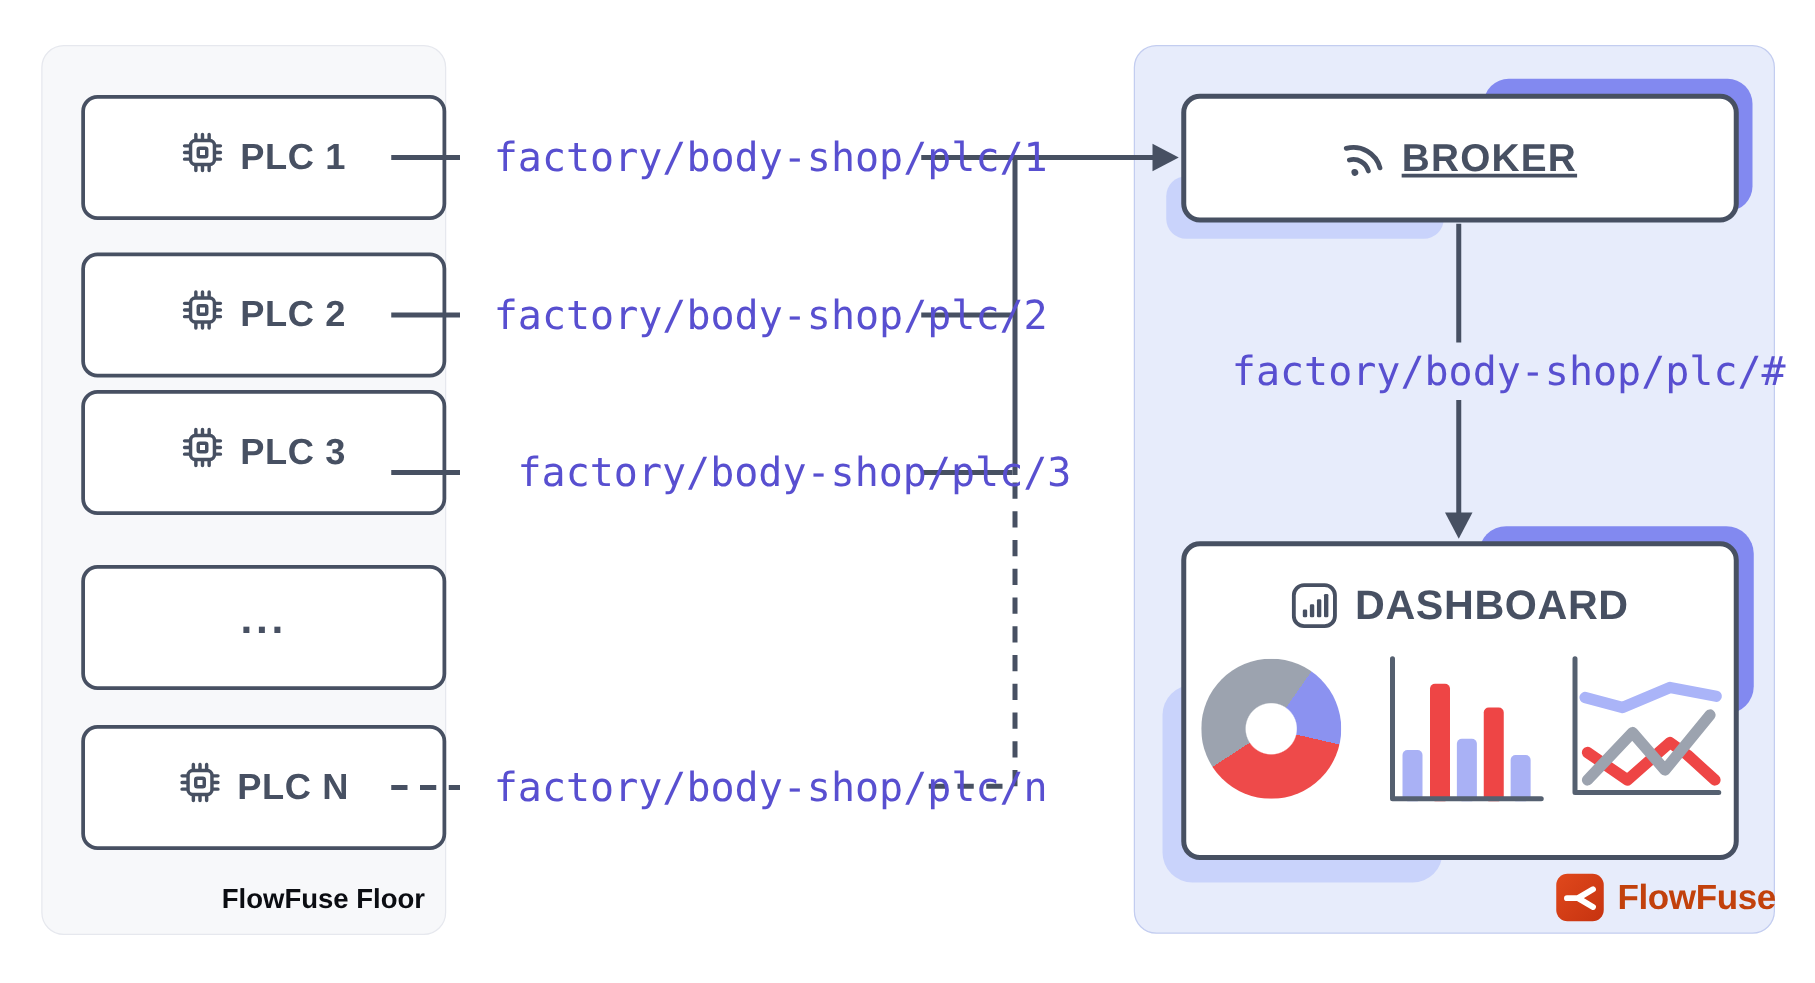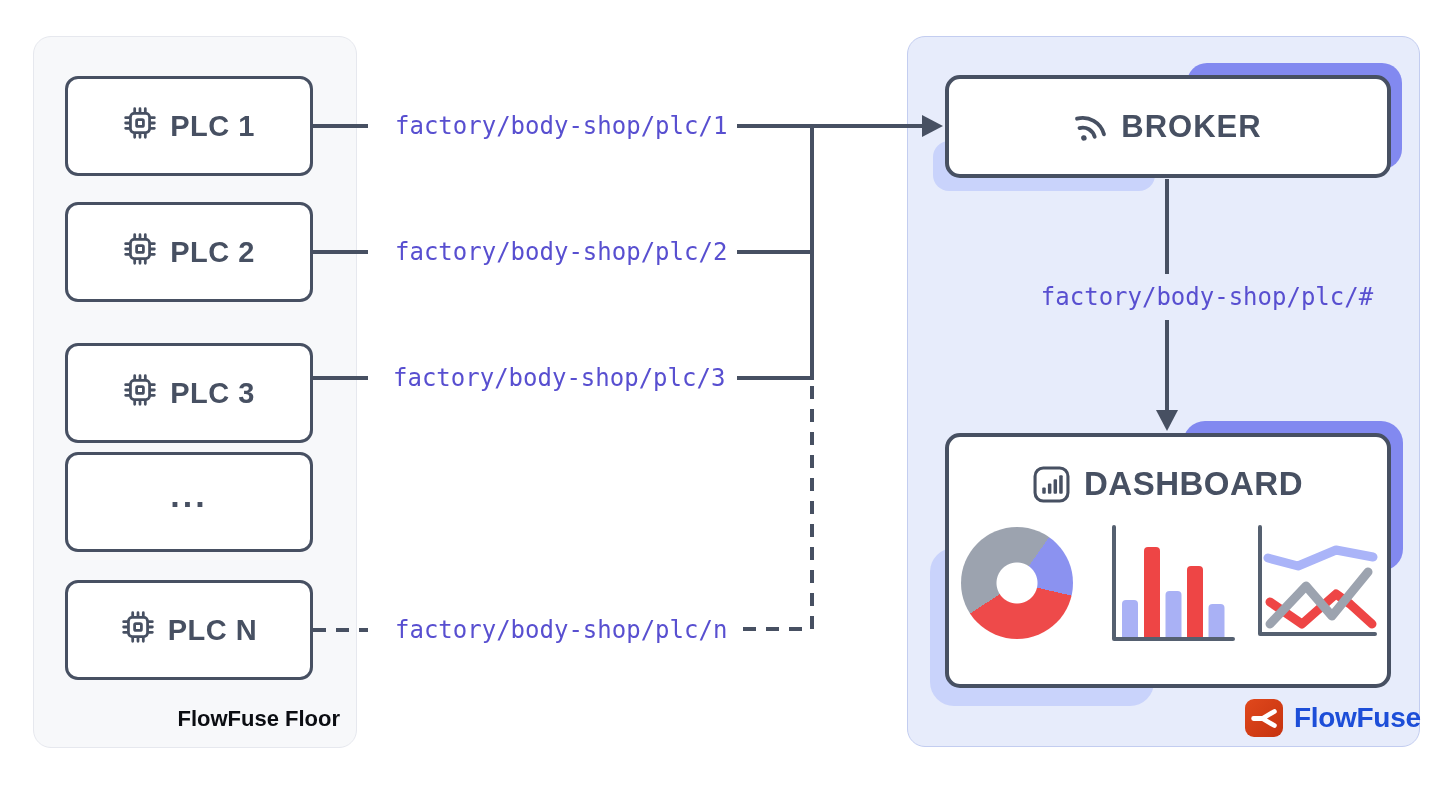--- a/index.html
+++ b/index.html
@@ -8,41 +8,41 @@
     position:relative; width:1452px; height:786px; background:#ffffff;
     font-family:"Liberation Sans", sans-serif; overflow:hidden;
   }
 
   
   .panel-left {
     position:absolute; left:33px; top:36px; width:324px; height:712px;
     background:#f7f8fa; border:1.5px solid #e6e8ee; border-radius:18px;
   }
   .plc {
-    position:absolute; left:65px; width:248px; height:100px;
+    position:absolute; left:65px; width:292px; height:100px;
     background:#ffffff; border:3.5px solid #475062; border-radius:13px;
     display:flex; align-items:center; justify-content:center; gap:13px;
     color:#475062; font-weight:bold; font-size:29px; letter-spacing:0.5px;
   }
-  .plc.p1 { top:76px; }  .plc.p2 { top:202px; } .plc.p3 { top:343px; }
+  .plc.p1 { top:76px; }  .plc.p2 { top:202px; } .plc.p3 { top:312px; }
   .plc.pd { top:452px; } .plc.pn { top:580px; }
   .plc .dots { font-size:34px; letter-spacing:3px; transform:translateY(-7px); }
   .panel-label {
     position:absolute; right:16px; bottom:15px;
     font-size:22px; font-weight:bold; color:#0b0d12;
   }
 
   
   .topic {
     position:absolute; font-family:"DejaVu Sans Mono", monospace;
-    font-size:24px; line-height:30px; color:#584fd0; white-space:nowrap;
+    font-size:32px; line-height:30px; color:#584fd0; white-space:nowrap;
   }
   .topic.t1 { left:395px; top:111px; }
   .topic.t2 { left:395px; top:237px; }
-  .topic.t3 { left:393px; top:363px; }
+  .topic.t3 { left:414px; top:363px; }
   .topic.tn { left:395px; top:615px;text-align:center; }
   .topic.sub { left:1207px; top:282px; transform:translateX(-50%); }
 
   
   .wires { position:absolute; left:0; top:0; pointer-events:none; }
 
   
   .panel-right {
     position:absolute; left:907px; top:36px; width:513px; height:711px;
     background:#e7ecfb; border:1.5px solid #c3cdf0; border-radius:18px;
@@ -55,21 +55,21 @@
   .d-dash-indigo     { left:1183px; top:421px; width:220px; height:150px; border-radius:22px; }
   .d-dash-lavender   { left:930px;  top:548px; width:224px; height:158px; border-radius:24px; }
 
   .bigbox {
     position:absolute; background:#ffffff; border:4px solid #475062; border-radius:15px;
     color:#475062;
   }
   .broker-box {
     left:945px; top:75px; width:446px; height:103px;
     display:flex; align-items:center; justify-content:center; gap:14px;
-    font-weight:bold; font-size:31px; letter-spacing:1px;
+    font-weight:bold; font-size:31px; letter-spacing:1px;text-decoration:underline;
   }
   .dash-box { left:945px; top:433px; width:446px; height:255px; }
   .dash-header {
     position:absolute; left:0; right:0; top:28px;
     display:flex; align-items:center; justify-content:center; gap:14px;
     font-weight:bold; font-size:33px; letter-spacing:0.5px; color:#475062;
   }
   .donut {
     position:absolute; left:12px; top:90px; width:112px; height:112px; border-radius:50%;
     background:
@@ -79,21 +79,21 @@
   .bars-svg  { position:absolute; left:157px; top:86px; }
   .lines-svg { position:absolute; left:304px; top:83px; }
 
   
   .brand { position:absolute; left:1245px; top:699px; display:flex; align-items:center; gap:11px; }
   .brand-icon {
     width:38px; height:38px; border-radius:9px;
     background:linear-gradient(135deg,#e0481c 0%,#c63310 100%);
     display:flex; align-items:center; justify-content:center;
   }
-  .brand-name { font-size:28px; font-weight:800; color:#1d4ed8; letter-spacing:-0.3px; }
+  .brand-name { font-size:28px; font-weight:800; color:#c2410c; letter-spacing:-0.3px; }
 </style>
 </head>
 <body>
 
 <div class="canvas">
 
   <div class="panel-left">
     <div class="panel-label">FlowFuse Floor</div>
   </div>
 

